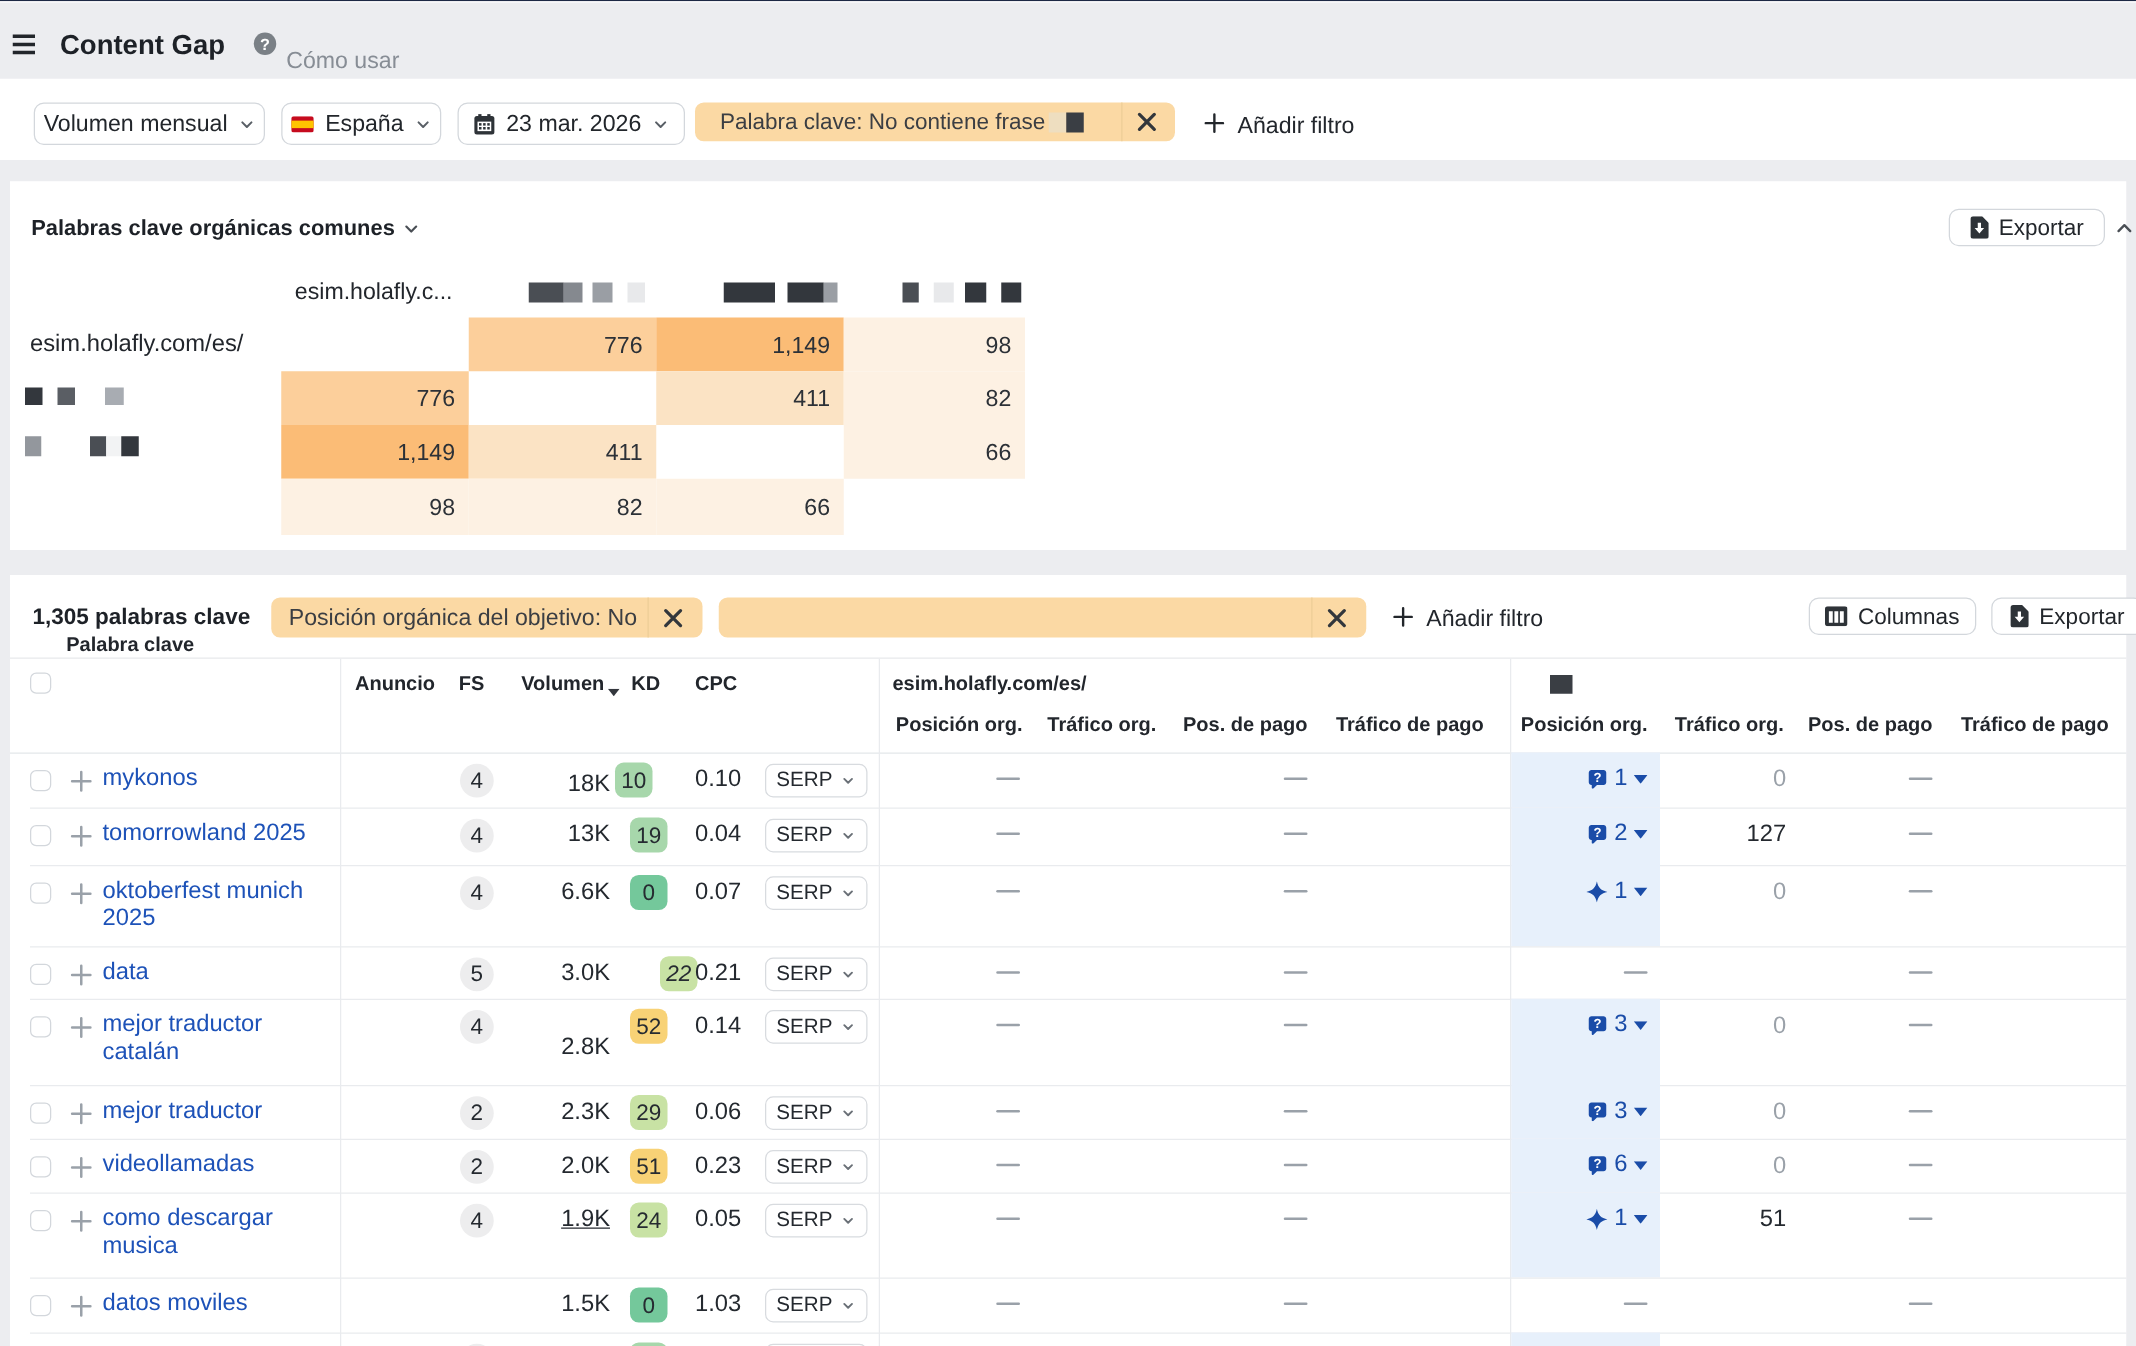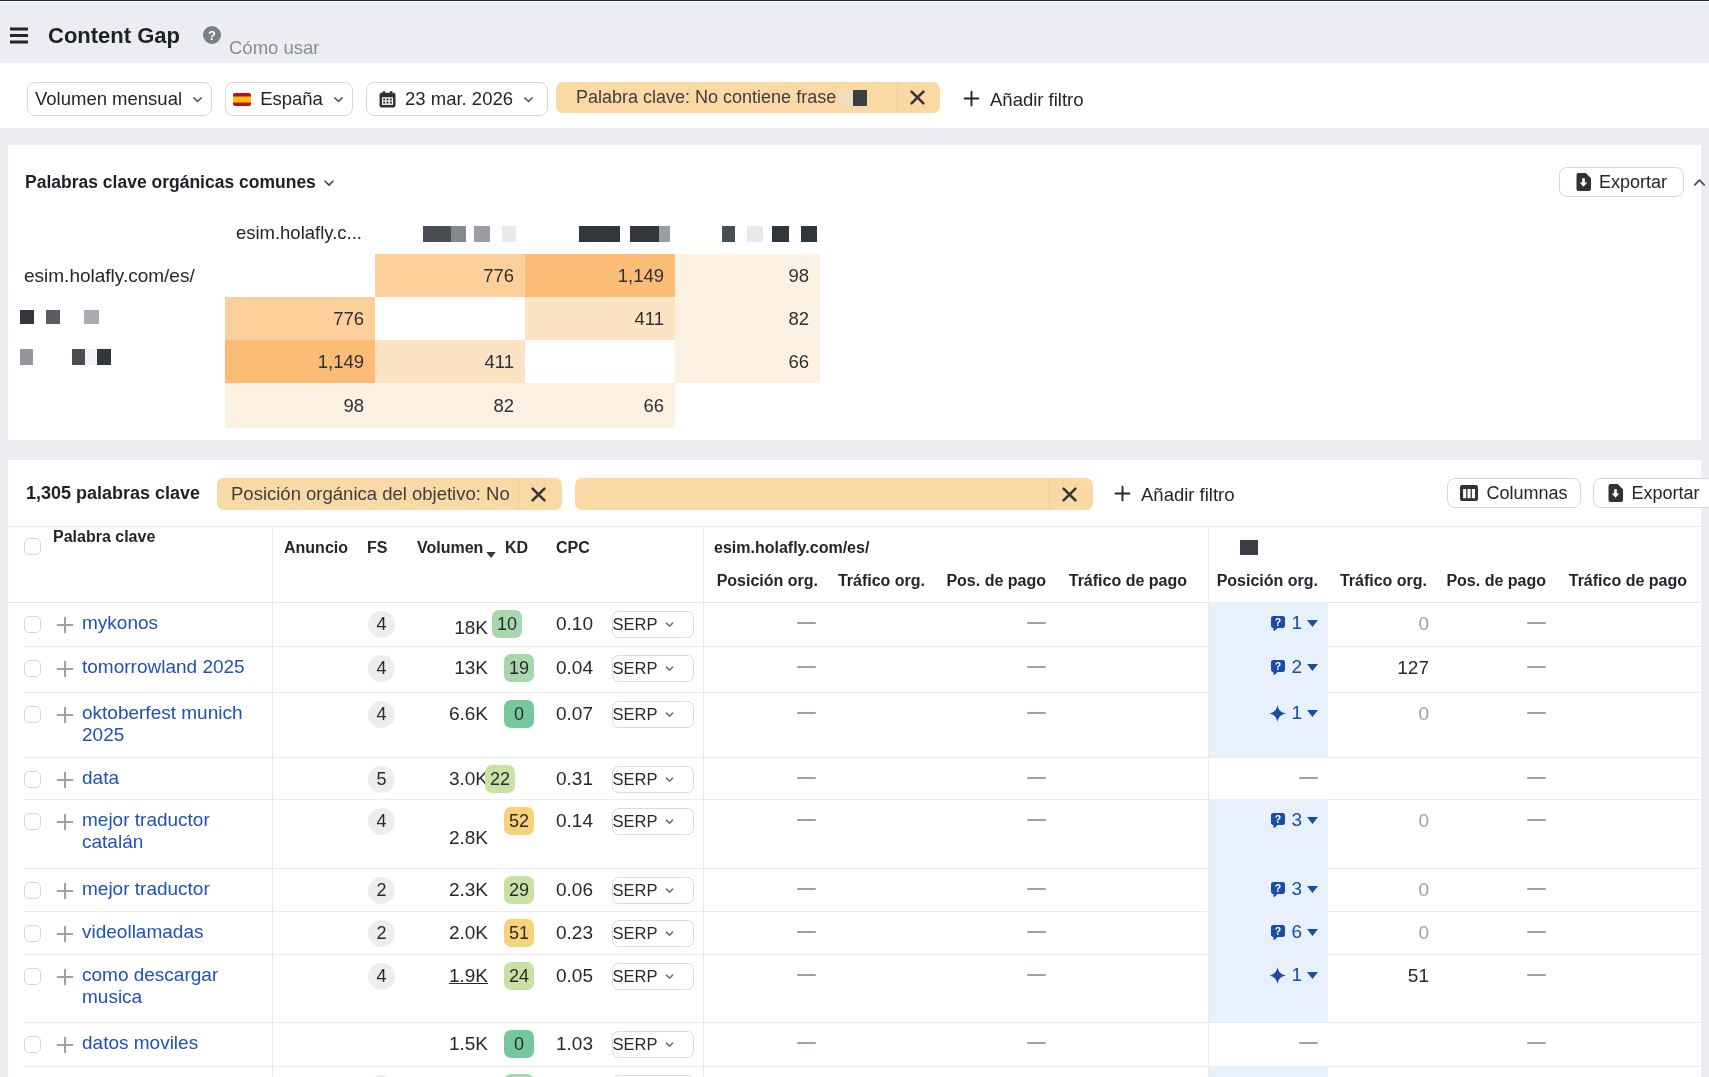--- a/index.html
+++ b/index.html
@@ -9,21 +9,21 @@
 .panel { position:absolute; left:8px; width:1693px; background:#fff; }
 .btn { position:absolute; background:#fff; border:1px solid #d3d7dc; border-radius:8px; display:flex; align-items:center; justify-content:center; gap:9px; font-size:18.5px; color:#22262b; }
 .chip { position:absolute; background:#fbd9a4; border-radius:7px; display:flex; align-items:center; font-size:18.5px; color:#3b3e43; }
 .vline { position:absolute; width:1px; background:#e9ebee; }
 .hline { position:absolute; height:1px; background:#e7e9ec; }
 .rowline { position:absolute; left:16px; right:0; height:1px; background:#e9ebee; bottom:-1px; }
 .link { color:#1d52b8; font-size:19px; }
 .dash { position:absolute; width:19px; height:2px; background:#9aa1a9; border-radius:1px; }
 .pill { position:absolute; width:27px; height:27px; border-radius:50%; background:#ededee; color:#24292f; font-size:18px; display:flex; align-items:center; justify-content:center; }
 .kd { position:absolute; width:30px; height:28px; border-radius:7px; color:#262b31; font-size:18px; display:flex; align-items:center; justify-content:center; }
-.serp { position:absolute; width:82px; height:27px; border:1px solid #d8dbdf; border-radius:6.5px; display:flex; align-items:center; justify-content:flex-start; gap:7px; font-size:16.5px; color:#24292f; background:#fff; }
+.serp { position:absolute; width:82px; height:27px; border:1px solid #d8dbdf; border-radius:6.5px; display:flex; align-items:center; justify-content:center; gap:7px; font-size:16.5px; color:#24292f; background:#fff; }
 .g1 { background:#a7d7ab; }
 .g2 { background:#74c89b; }
 .g3 { background:#c8e2a4; }
 .y  { background:#f8d276; }
 .num { position:absolute; font-size:19px; color:#24292f; text-align:right; }
 .gray { color:#9aa1a9; }
 .cb { position:absolute; width:17px; height:17px; border:1.5px solid #d3d7dc; border-radius:5px; background:#fff; }
 .bluebg { position:absolute; left:1209px; width:119px; top:0; bottom:0; background:#e7f0fb; }
 .compcell { position:absolute; display:flex; align-items:center; gap:5px; }
 .compnum { font-size:19px; color:#1a4ca8; }
@@ -158,21 +158,21 @@
 <div class="btn" style="left:1593px;top:478px;width:122px;height:30px;gap:8px;font-size:18px;"><svg width="15" height="18" viewBox="0 0 15 18">
       <path d="M2.5 0h7.2L15 5.3V16a2 2 0 0 1-2 2H2.5a2 2 0 0 1-2-2V2a2 2 0 0 1 2-2z" fill="#2e3338"></path>
       <path d="M6.2 5.2h2.6v4.2h2.5l-3.8 4.3-3.8-4.3h2.5z" fill="#fff"></path>
     </svg> Exportar</div>
 <div class="hline" style="left:8px;top:526px;width:1693px;"></div>
 <div class="hline" style="left:8px;top:602px;width:1693px;background:#e4e7ea;"></div>
 <div class="vline" style="left:272px;top:527px;height:550px;"></div>
 <div class="vline" style="left:703px;top:527px;height:550px;"></div>
 <div class="vline" style="left:1208px;top:527px;height:550px;"></div>
 <div class="cb" style="left:24px;top:538px;"></div>
-<div class="abs b" style="left:53px;top:528px;font-size:16px;">Palabra clave</div>
+<div class="abs b" style="left:53px;top:508px;font-size:16px;">Palabra clave</div>
 <div class="abs b" style="left:284px;top:539px;font-size:16px;">Anuncio</div>
 <div class="abs b" style="left:367px;top:539px;font-size:16px;">FS</div>
 <div class="abs b" style="left:417px;top:539px;font-size:16px;">Volumen</div>
 <div class="abs" style="left:486px;top:544px;"><svg width="10" height="6" viewBox="0 0 11 7">
       <path d="M0 0h11L5.5 7z" fill="#33373d"></path>
     </svg></div>
 <div class="abs b" style="left:505px;top:539px;font-size:16px;">KD</div>
 <div class="abs b" style="left:556px;top:539px;font-size:16px;">CPC</div>
 <div class="abs b" style="left:714px;top:539px;font-size:16px;">esim.holafly.com/es/</div>
 <div class="abs" style="left:1240px;top:540px;width:18px;height:15px;background:#3a3e44;"></div>
@@ -275,22 +275,22 @@
 </div>
 <div class="abs" style="left:8px;top:757px;width:1693px;height:42px;">
 <div class="rowline"></div>
 <div class="cb" style="left:16px;top:13.5px;"></div>
 <div class="abs" style="left:48px;top:13.5px;"><svg width="18" height="18" viewBox="0 0 16 16" fill="none">
         <path d="M8 1.5v13M1.5 8h13" stroke="#9aa1a9" stroke-width="1.8" stroke-linecap="round"></path>
       </svg></div>
 <div class="abs link" style="left:74px;top:10.0px;line-height:22px;">data</div>
 <div class="pill" style="left:360px;top:8.5px;">5</div>
 <div class="num" style="left:378px;top:11.0px;width:102px;">3.0K</div>
-<div class="kd g3" style="left:477px;top:8.0px;">22</div>
-<div class="num" style="left:483px;top:11.0px;width:102px;">0.31</div>
+<div class="kd g3" style="left:520px;top:8.0px;font-style:italic;">22</div>
+<div class="num" style="left:483px;top:11.0px;width:102px;">0.21</div>
 <div class="serp" style="left:603.5px;top:8.5px;">SERP <svg width="11" height="11" viewBox="0 0 16 16" fill="none">
         <path d="M3.5 6l4.5 4.5L12.5 6" stroke="#6a7077" stroke-width="2.2" stroke-linecap="round" stroke-linejoin="round"></path>
       </svg></div>
 <div class="dash" style="left:789px;top:20.0px;"></div>
 <div class="dash" style="left:1019px;top:20.0px;"></div>
 <div class="dash" style="left:1291px;top:20.0px;"></div>
 <div class="dash" style="left:1519px;top:20.0px;"></div>
 </div>
 <div class="abs" style="left:8px;top:799px;width:1693px;height:69px;">
 <div class="bluebg" style="left:1201px;"></div>

